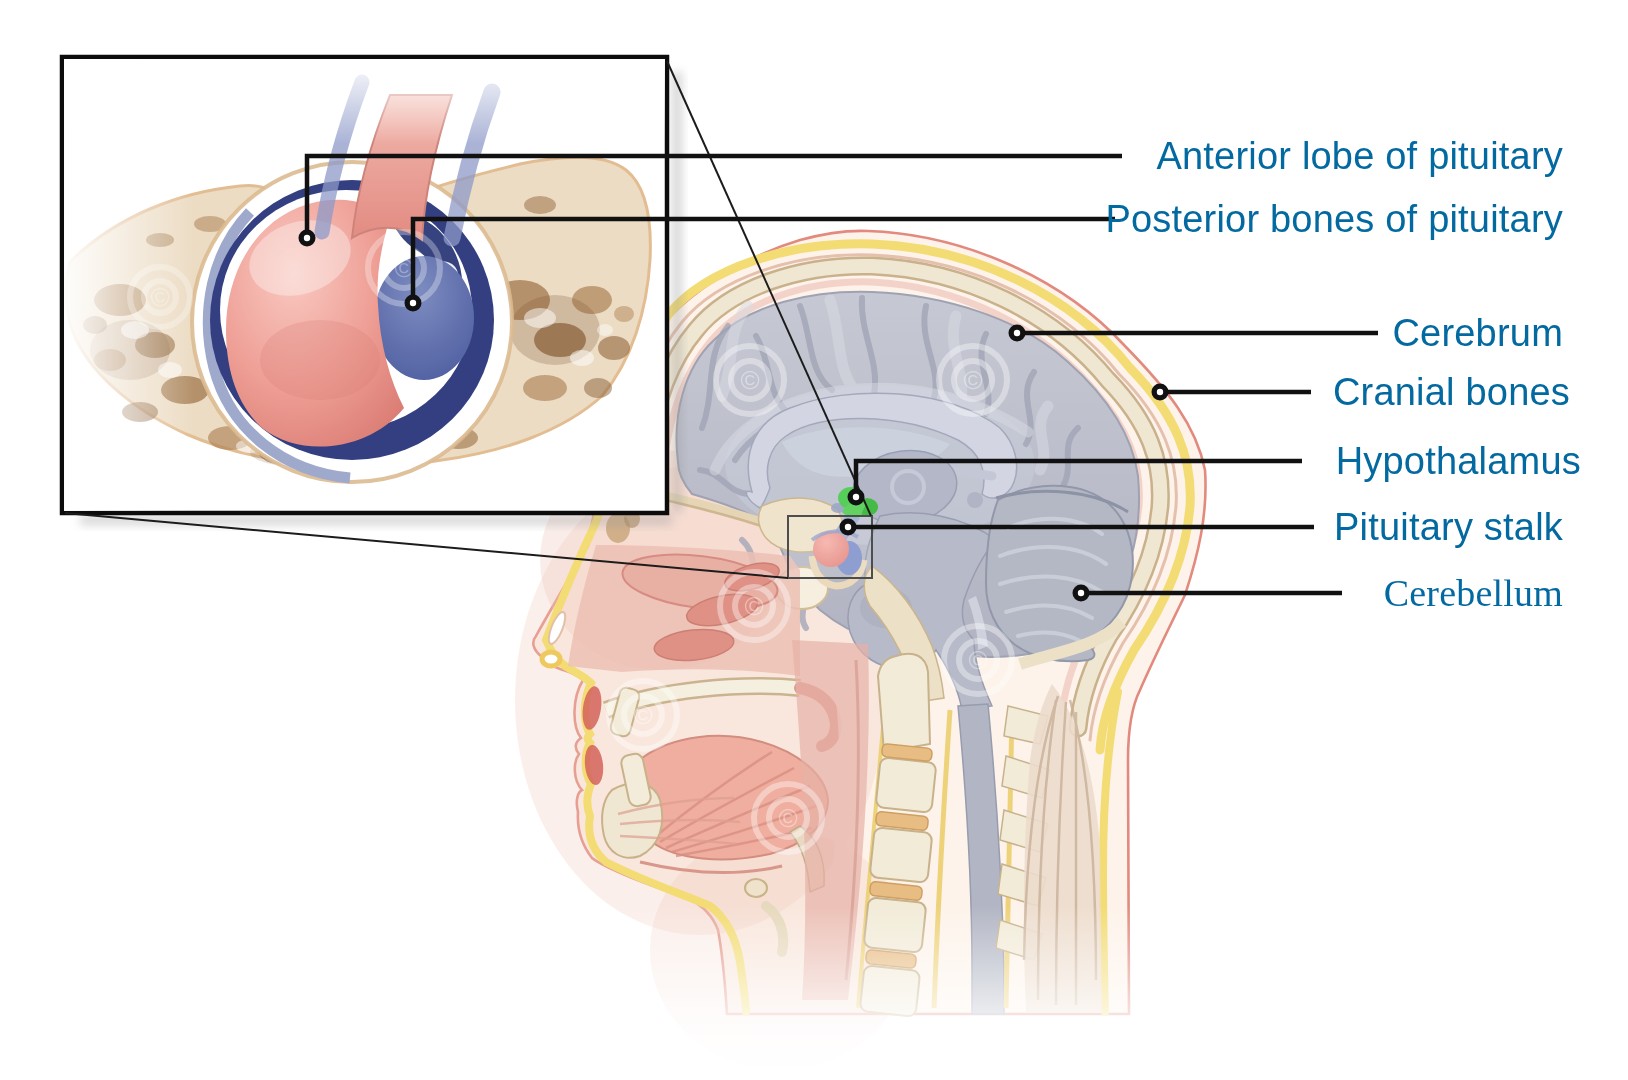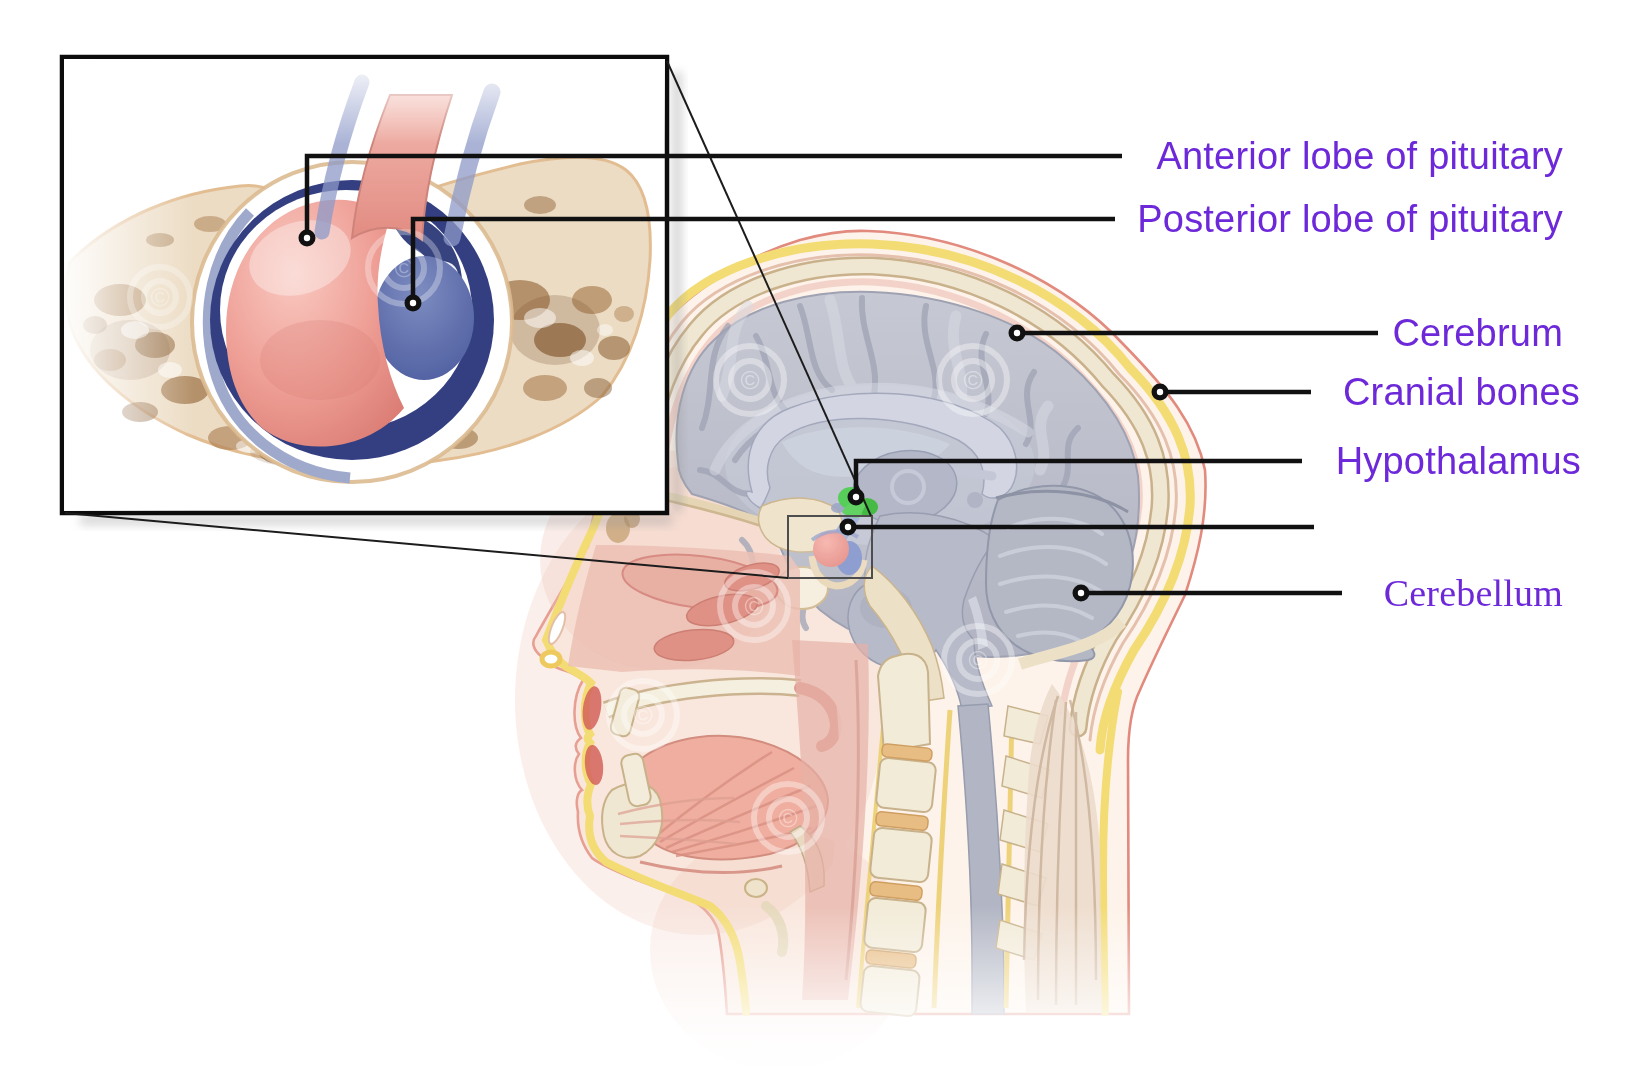--- a/index.html
+++ b/index.html
@@ -2,21 +2,21 @@
 <html><head>
 <meta charset="utf-8">
 <style>
   html,body{margin:0;padding:0;background:#ffffff;}
   .canvas{
     position:relative;width:1628px;height:1080px;background:#ffffff;
     overflow:hidden;font-family:"Liberation Sans", sans-serif;
   }
   .canvas svg{position:absolute;left:0;top:0;}
   .diagram-label{
-    position:absolute;font-size:38px;line-height:38px;color:#6d28d9;
+    position:absolute;font-size:38px;line-height:38px;color:#0369a1;
     white-space:nowrap;letter-spacing:0.2px;
   }
 </style>
 </head>
 <body>
 
 <div class="canvas">
 <svg width="1628" height="1080" viewBox="0 0 1628 1080">
   <defs>
     <radialGradient id="pinkBallInset" cx="0.38" cy="0.30" r="0.85">
@@ -438,18 +438,19 @@
       <circle cx="1017" cy="333" r="3.2"></circle>
           <circle cx="1160" cy="392" r="3.2"></circle>
       <circle cx="856" cy="497" r="3.2"></circle>
           <circle cx="848" cy="527" r="3.2"></circle>
       <circle cx="1081" cy="593" r="3.2"></circle>
     </g>
   </g>
 </svg>
 
   <div class="diagram-label" style="right:65px; top:137px;">Anterior lobe of pituitary</div>
-  <div class="diagram-label" style="right:65px; top:200px;">Posterior lobe of pituitary</div>
+  <div class="diagram-label" style="right:65px; top:200px;">Posterior bones of pituitary</div>
   <div class="diagram-label" style="right:65px; top:314px;margin-left:40px;">Cerebrum</div>
-  <div class="diagram-label" style="right:48px; top:373px;">Cranial bones</div>
+  <div class="diagram-label" style="right:58px; top:373px;">Cranial bones</div>
   <div class="diagram-label" style="right:47px; top:442px;">Hypothalamus</div>
+  <div class="diagram-label" style="right:65px; top:508px;">Pituitary stalk</div>
   <div class="diagram-label" style="right:65px; top:574px;font-family:Liberation Serif, serif;">Cerebellum</div>
 </div>
 
 </body></html>

